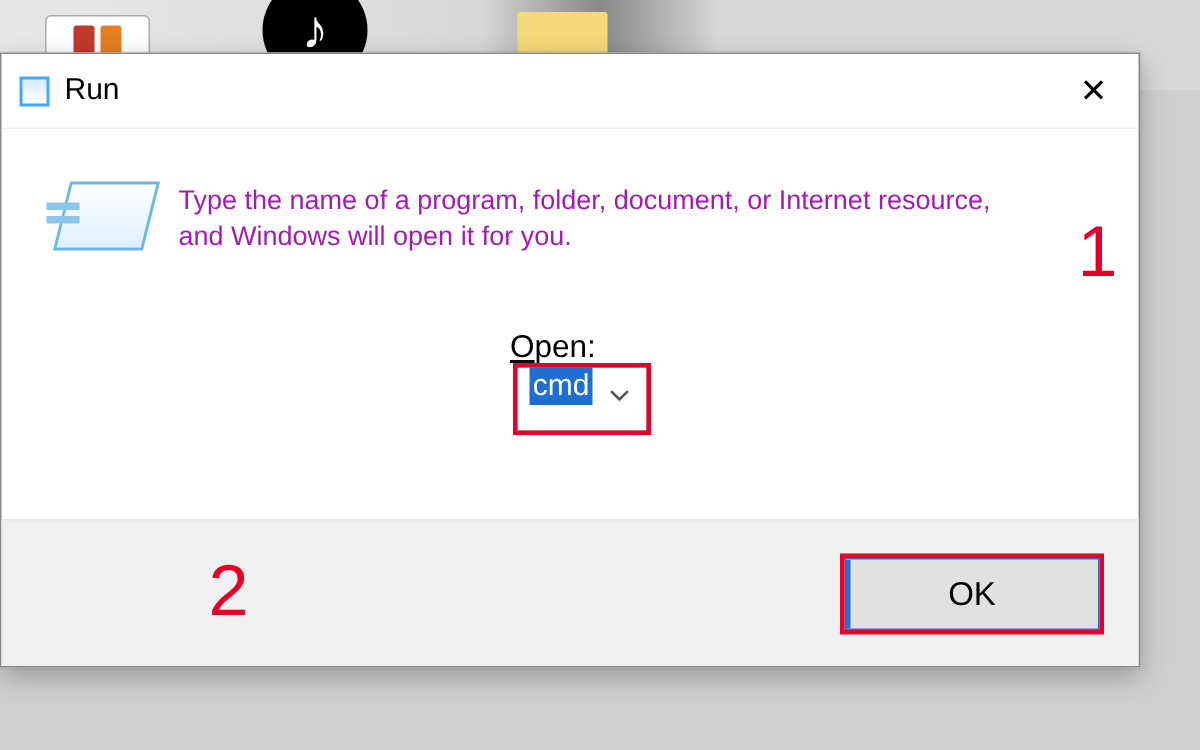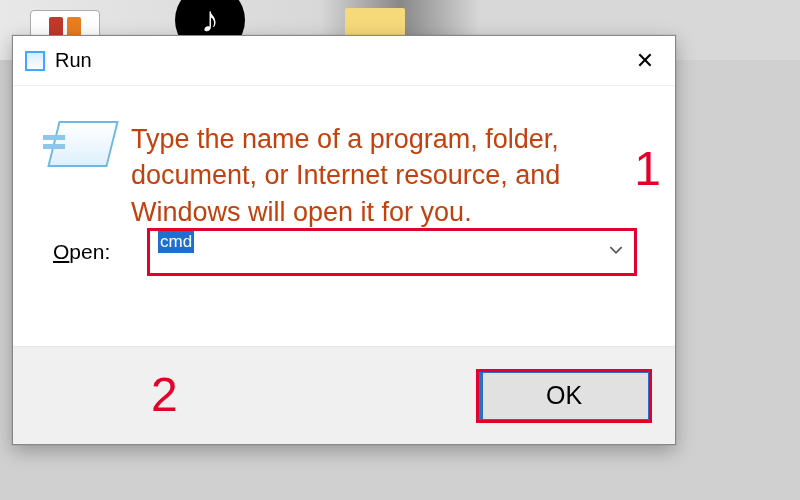--- a/index.html
+++ b/index.html
@@ -45,22 +45,22 @@
       background:#f5d97a;
       border-radius:2px;
       margin-left: 100px;
       position:relative;
     }
 
     
     .dialog {
       position: absolute;
       top: 35px;
-      left: 12px;
-      width: 664px;
+      left: 0;
+      width: 760px;
       height: 410px;
       background: #ffffff;
       border: 1px solid #888;
       box-shadow: 0 6px 18px rgba(0,0,0,.28), 0 0 0 1px rgba(0,0,0,.05);
       display: flex;
       flex-direction: column;
     }
     .titlebar {
       height: 50px;
       display: flex;
@@ -110,46 +110,48 @@
       border:2px solid #6eb8e6;
       background:linear-gradient(#fff,#dff0fd);
       transform: skewX(-14deg);
     }
     .run-big-icon .stripe {
       position:absolute; left:-10px; top:14px;
       width: 22px; height:5px; background:#8cc6ea;
       box-shadow: 0 9px 0 #8cc6ea;
     }
     .desc-text {
-      font-size: 27px;
-      color:#c2410c;
+      font-size: 18px;
+      color:#a21caf;
       line-height: 1.35;
       max-width: 560px;
     }
 
     .open-row {
       display:flex;
       align-items: center;
+      margin-top: 50px;
+      flex-direction: column;
     }
     .open-label {
       width: 80px;
       font-size: 21px;
       position: relative;
     }
     .open-label .ul { text-decoration: underline; }
     .combo-wrap {
       position:relative;
       flex:1;
       margin-left: 16px;
     }
     .combo {
       width: 100%;
       height: 44px;
       border: 1px solid #888;
-      font-size: 17px;
+      font-size: 20px;
       padding: 0 36px 0 8px;
       outline:none;
       background:#fff;
     }
     .combo-chevron {
       position:absolute;
       right:12px; top:50%; transform:translateY(-50%);
       pointer-events:none;
     }
     .combo-chevron svg { width:14px; height:14px; }
@@ -187,21 +189,21 @@
       padding: 0 26px;
       gap: 20px;
       position:relative;
     }
     .btn {
       position:relative;
       width: 170px;
       height: 48px;
       background:#e1e1e1;
       border:1px solid #8a8a8a;
-      font-size: 25px;
+      font-size: 22px;
       font-family: inherit;
       color:#000;
       cursor:pointer;
       display:flex; align-items:center; justify-content:center;
     }
     .btn-ok {
       border:1px solid #2a6fc7;
       background:#e1e1e1;
       box-shadow: inset 3px 0 0 #2a6fc7;
     }

